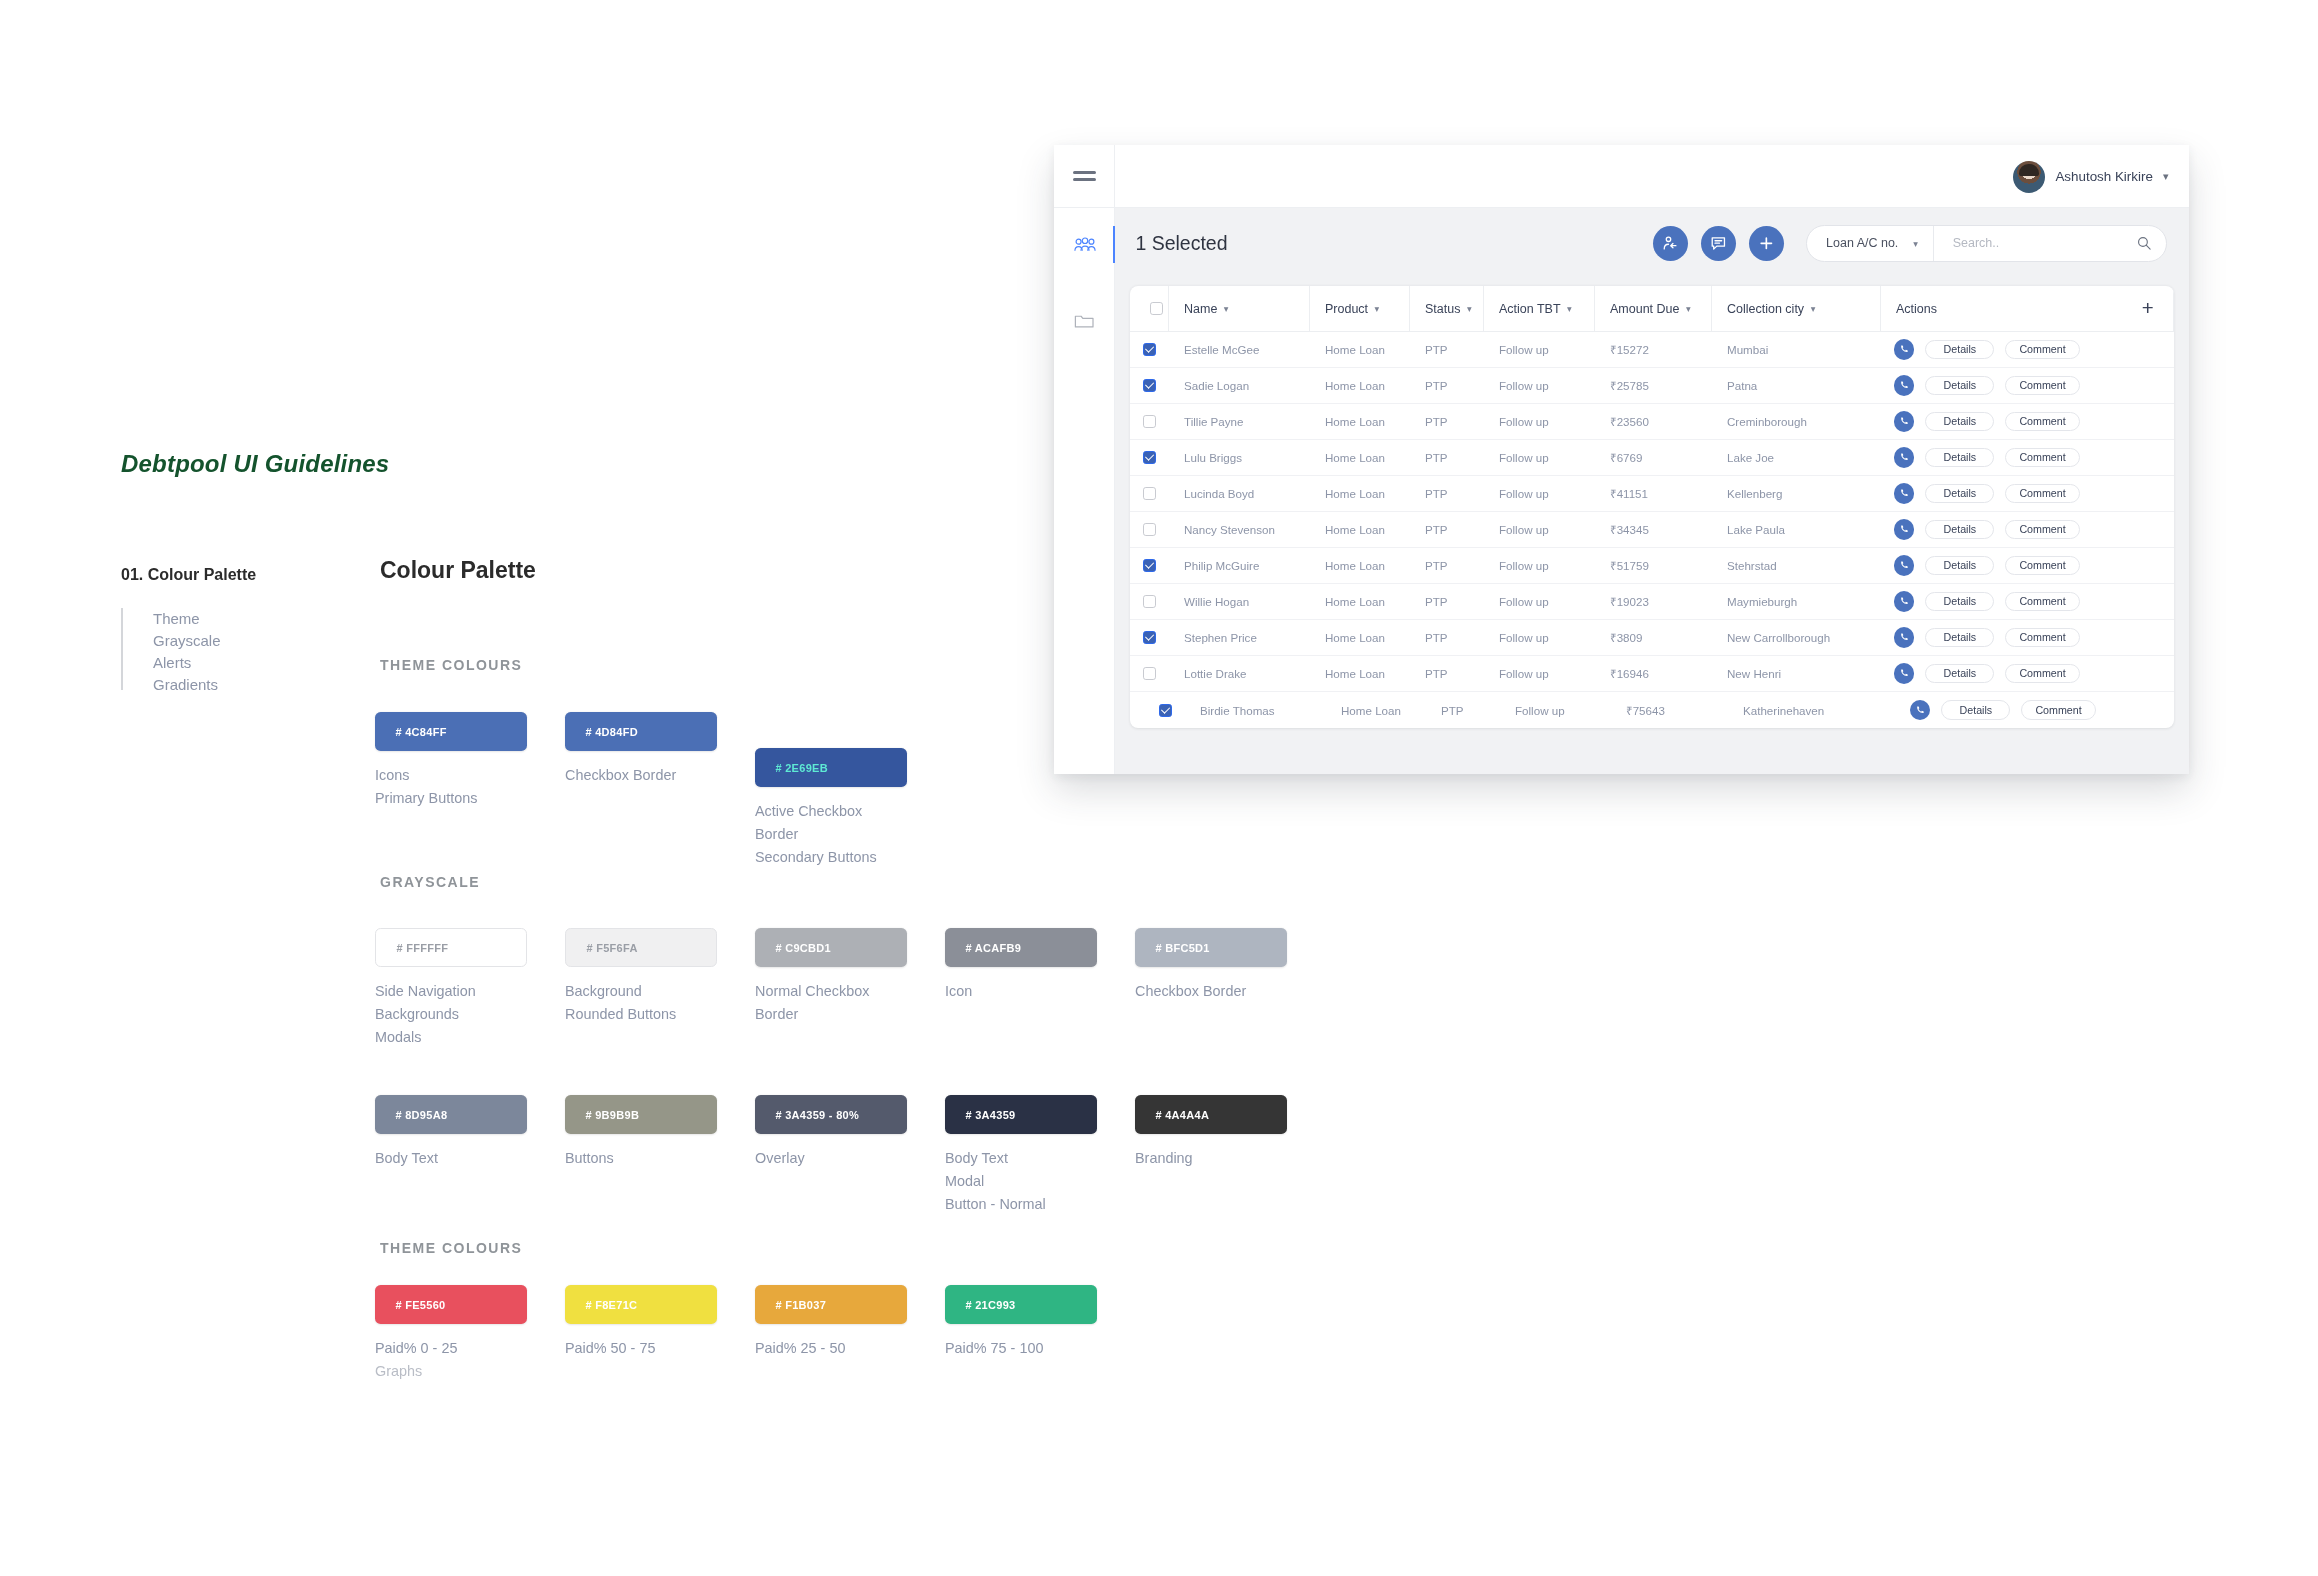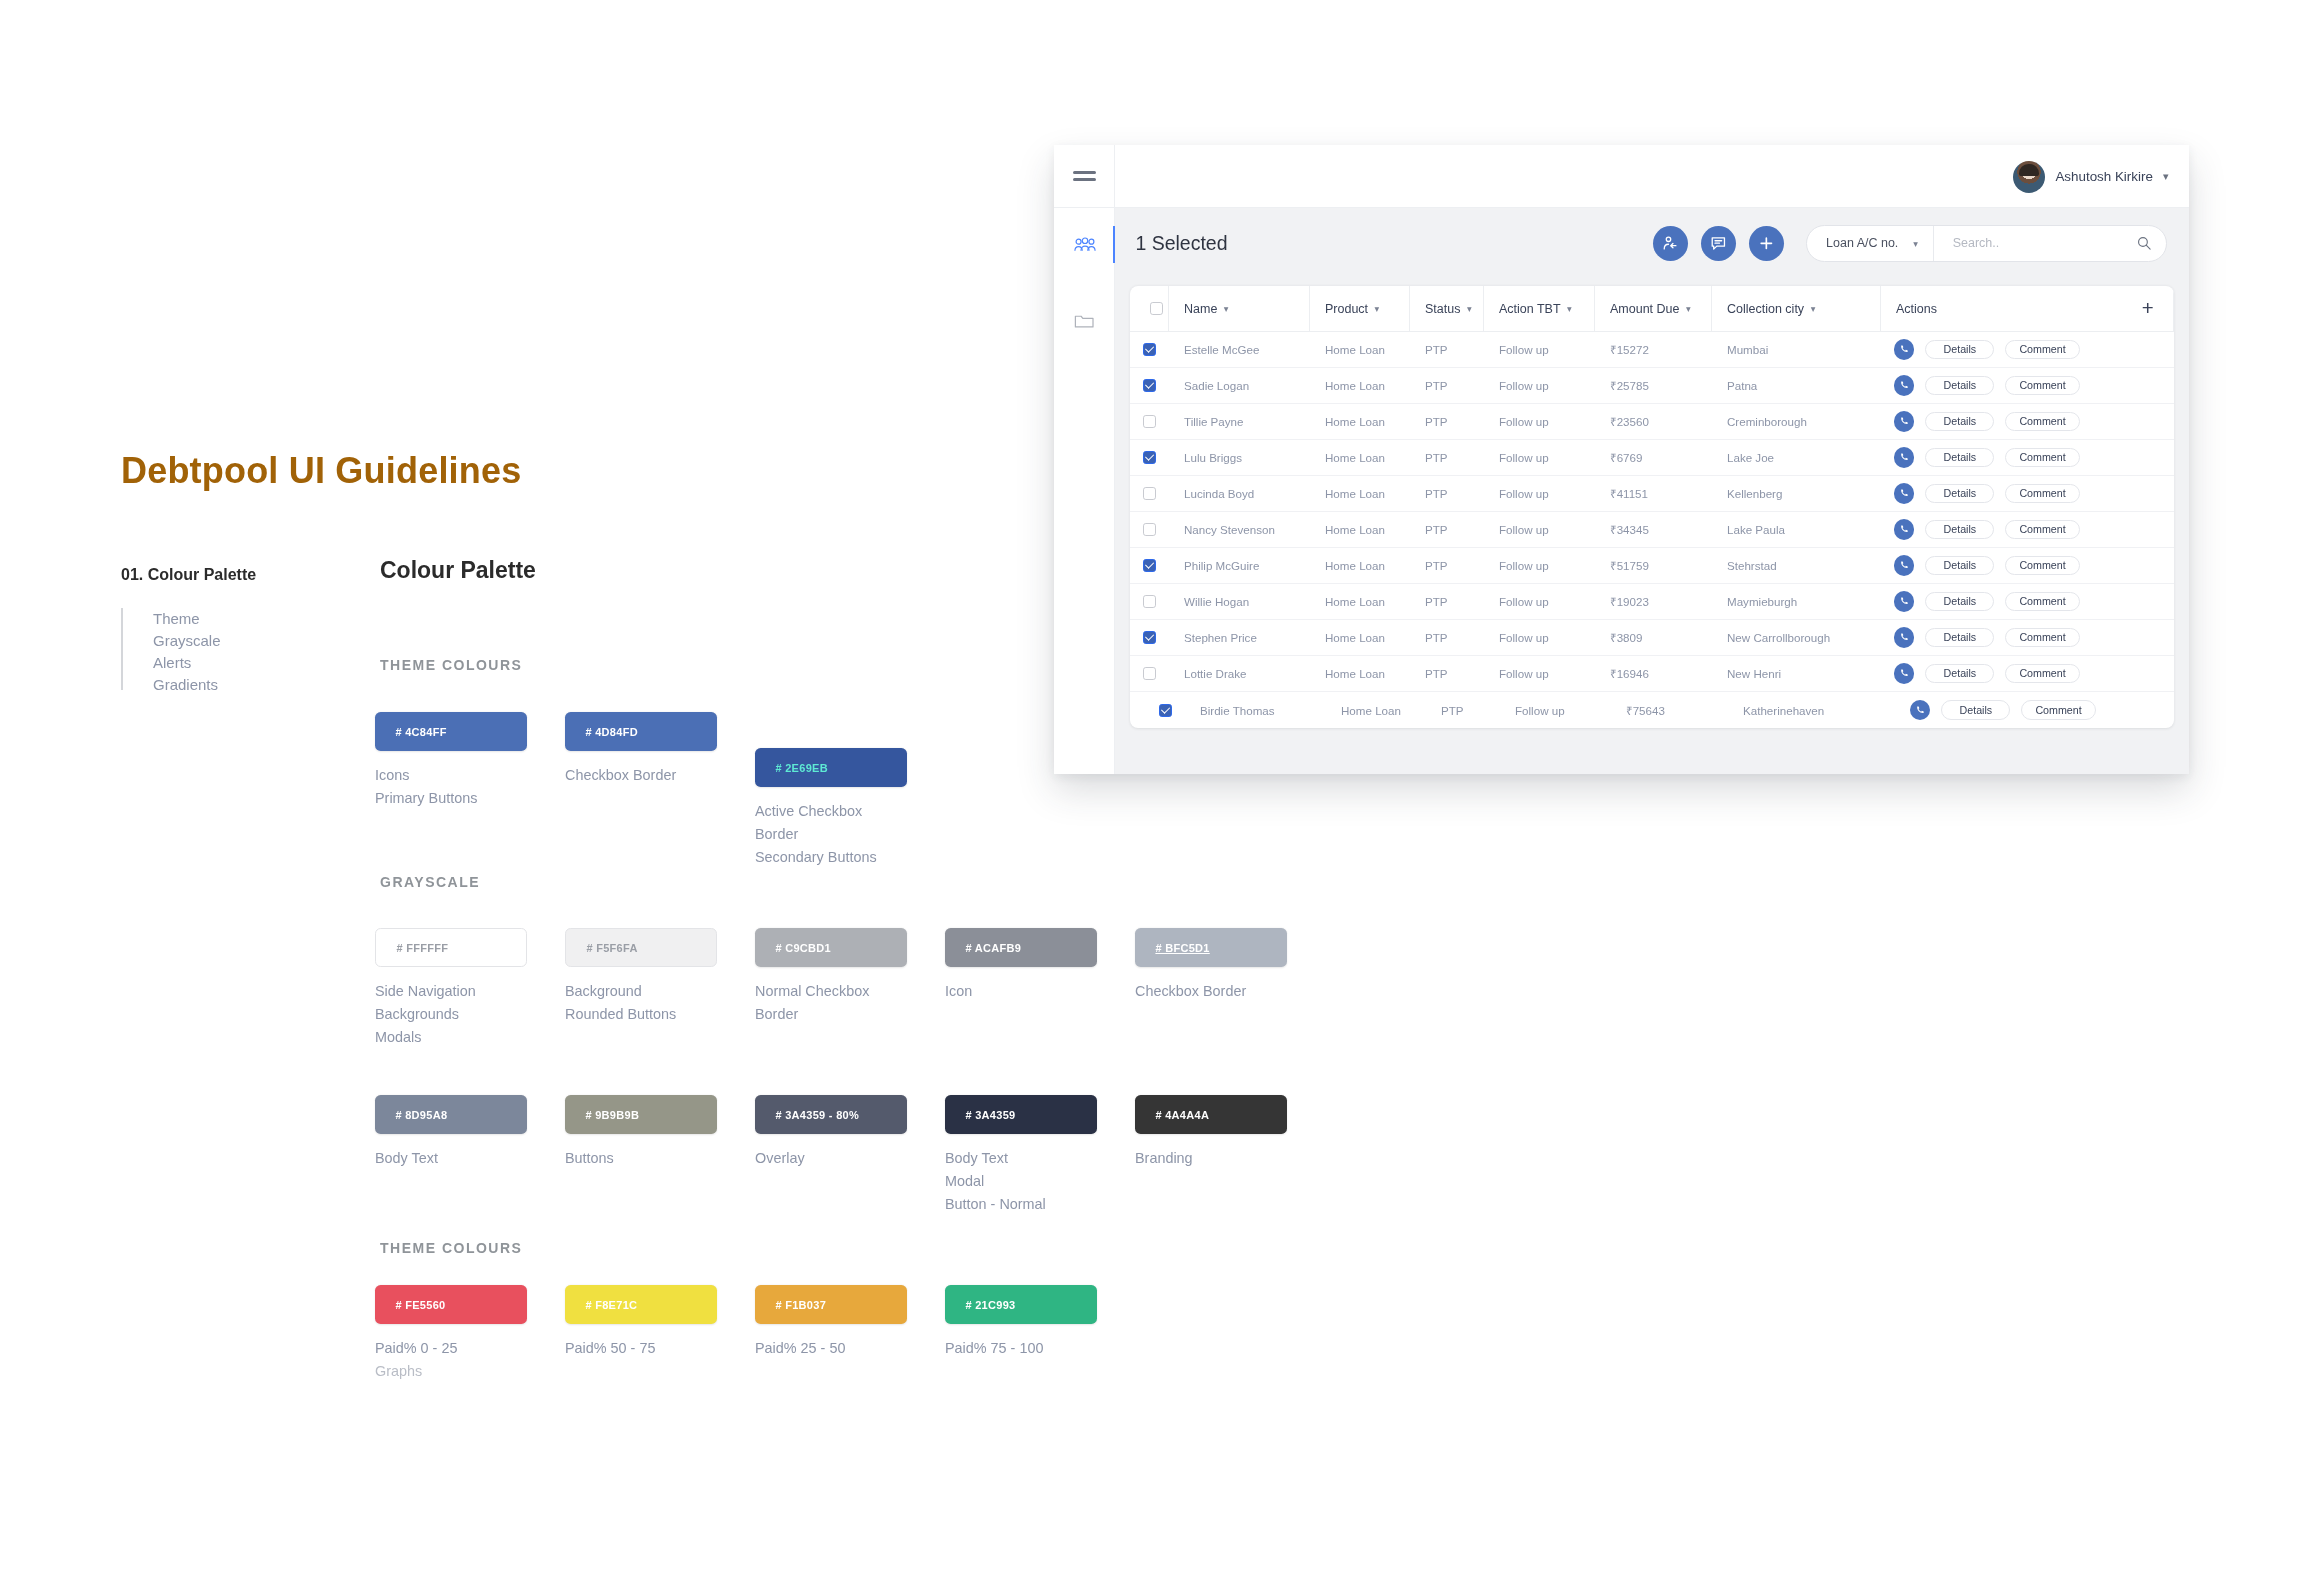--- a/index.html
+++ b/index.html
@@ -9,21 +9,21 @@
     width: 2319px; height: 1577px;
     background: #ffffff;
     font-family: "Liberation Sans", sans-serif;
     overflow: hidden;
   }
   .page { position: relative; width: 2319px; height: 1577px; background: #fff; }
 
   
   .doc-title {
     position: absolute; left: 121px; top: 450px;
-    font-size: 36px; font-weight: 700; color: #a16207; letter-spacing: 0.2px;
+    font-size: 24px; font-weight: 700; color: #14532d; letter-spacing: 0.2px; font-style: italic;
   }
   .toc-heading {
     position: absolute; left: 121px; top: 566px;
     font-size: 16px; font-weight: 700; color: #2b2b2b;
   }
   .toc-list {
     position: absolute; left: 121px; top: 608px;
     padding-left: 30px; border-left: 2.8px solid #d4d6da;
     height: 82px;
   }
@@ -270,21 +270,21 @@
       <div class="sw-cell" style="width: 190px;">
         <div class="swatch" style="background: rgb(173, 176, 181); color: rgb(255, 255, 255); width: 152px;"># C9CBD1</div>
         <div class="sw-desc">Normal Checkbox
 Border</div>
       </div>
       <div class="sw-cell" style="width: 190px;">
         <div class="swatch" style="background: rgb(139, 143, 152); color: rgb(255, 255, 255); width: 152px;"># ACAFB9</div>
         <div class="sw-desc">Icon</div>
       </div>
       <div class="sw-cell" style="width: 190px;">
-        <div class="swatch" style="background: rgb(174, 181, 192); color: rgb(255, 255, 255); width: 152px; text-decoration: underline;"># BFC5D1</div>
+        <div class="swatch" style="background: rgb(174, 181, 192); color: rgb(255, 255, 255); width: 152px;"># BFC5D1</div>
         <div class="sw-desc">Checkbox Border</div>
       </div>
     </div>
   <div class="sw-row" id="row-gray2">
       <div class="sw-cell" style="width: 190px;">
         <div class="swatch" style="background: rgb(124, 135, 155); color: rgb(255, 255, 255); width: 152px;"># 8D95A8</div>
         <div class="sw-desc">Body Text</div>
       </div>
       <div class="sw-cell" style="width: 190px;">
         <div class="swatch" style="background: rgb(149, 150, 136); color: rgb(255, 255, 255); width: 152px;"># 9B9B9B</div>

